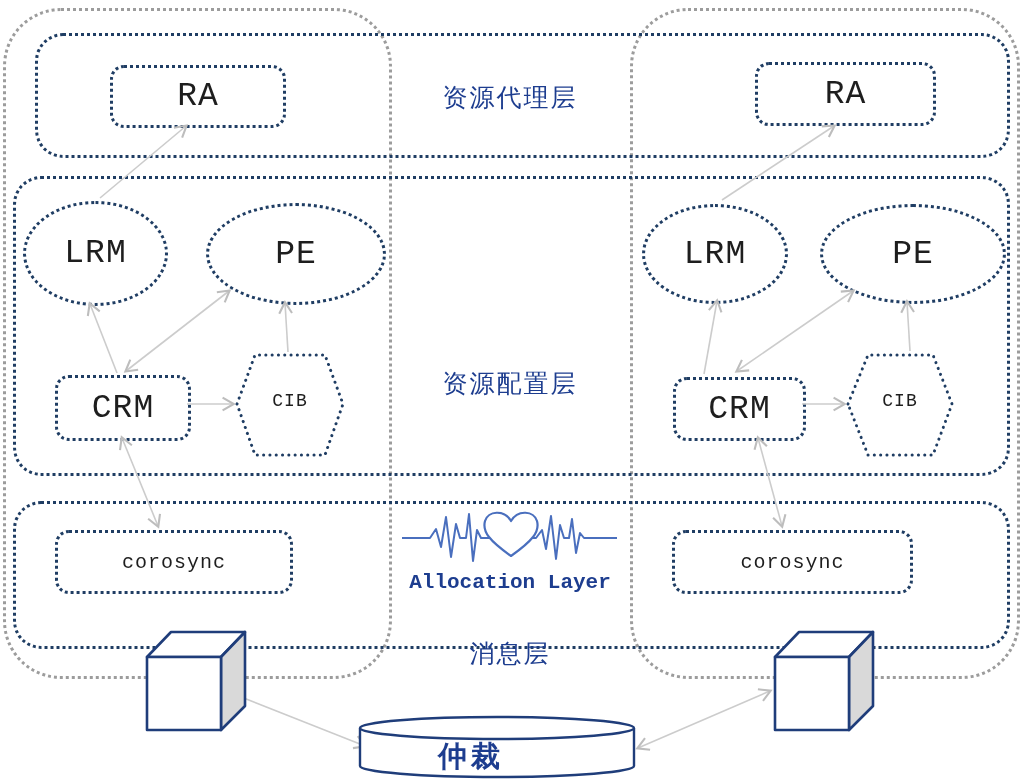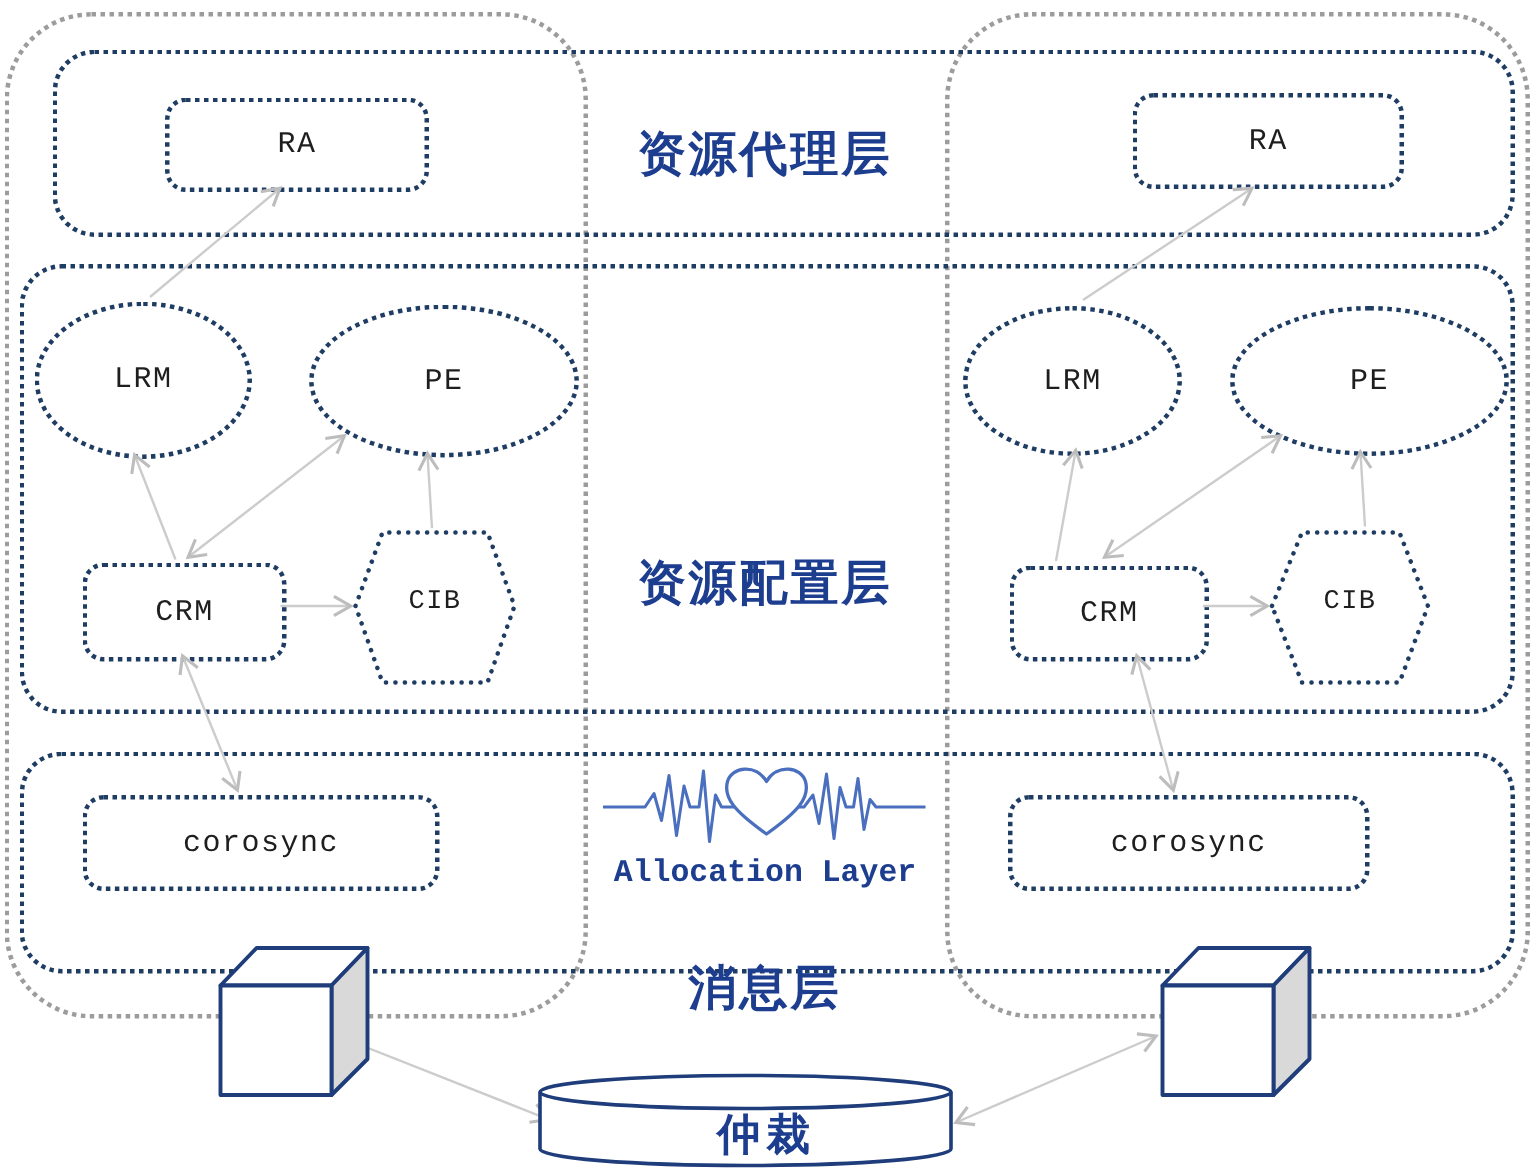--- a/index.html
+++ b/index.html
@@ -17,39 +17,39 @@
   }
   .blue-box{
     border:3px dotted #1f3d63;border-radius:14px;background:transparent;
     display:flex;align-items:center;justify-content:center;
   }
   .blue-ellipse{
     border:3px dotted #1f3d63;border-radius:50%;background:transparent;
     display:flex;align-items:center;justify-content:center;
   }
   .node-label{
-    color:#1e1e1e;font-size:20px;letter-spacing:1px;white-space:nowrap;
+    color:#1e1e1e;font-size:33px;letter-spacing:1px;white-space:nowrap;
   }
   .corosync-label{
     color:#1e1e1e;font-size:20px;letter-spacing:1px;white-space:nowrap;text-align:right;
   }
   .layer-label-en{
     color:#1d3d8f;font-size:21px;font-weight:bold;text-align:center;
     width:240px;white-space:nowrap;letter-spacing:0px;
   }
   .layer-label-zh{
-    color:#1d3d8f;font-size:32px;font-weight:bold;text-align:center;
+    color:#1d3d8f;font-size:25px;font-weight:normal;text-align:center;
     width:240px;white-space:nowrap;letter-spacing:2px;
   }
   .cib-label{
     color:#1e1e1e;font-size:18px;letter-spacing:1px;text-align:center;white-space:nowrap;
   }
   .arbiter-label{
     color:#1d3d8f;font-size:29px;font-weight:bold;text-align:center;
-    width:222px;letter-spacing:4px;margin-left:40px;
+    width:222px;letter-spacing:4px;
   }
   svg{position:absolute;left:0;top:0;}
 </style>
 </head>
 <body>
 
 <div id="canvas">
 
   <div class="abs gray-container" style="left:3px;top:8px;width:383px;height:665px;"></div>
   <div class="abs gray-container" style="left:630px;top:8px;width:384px;height:665px;"></div>

